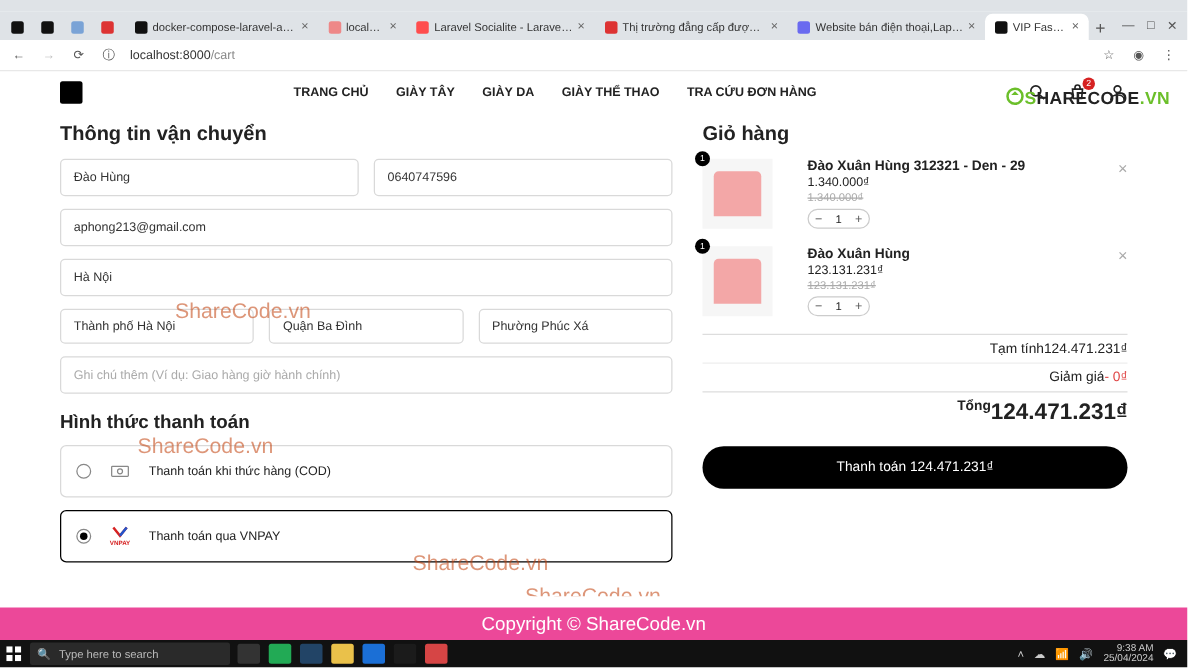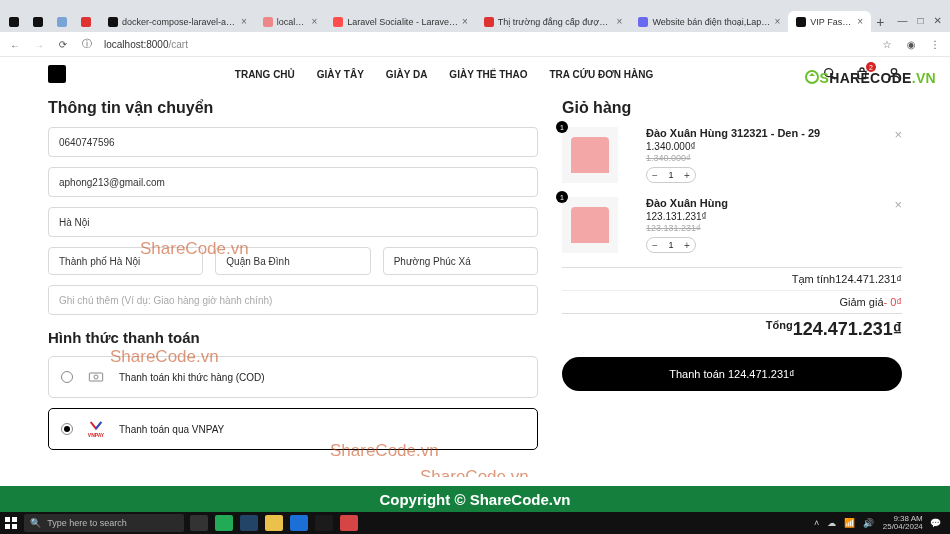--- a/index.html
+++ b/index.html
@@ -61,21 +61,21 @@
   .sumrow{display:flex;justify-content:flex-end;padding:5px 0;border-top:1px solid #eee}
   .sumrow.first{border-top:1px solid #ddd}
   .sumrow .r{text-align:right}
   .sumrow.total{font-weight:700;border-top:1px solid #ddd}
   .sumrow.total .r{font-size:18px}
   .neg{color:#e04545}
   .checkout-btn{margin-top:12px;background:#000;color:#fff;height:34px;border-radius:17px;display:flex;align-items:center;justify-content:center;font-size:11px;font-weight:500}
   .watermark{position:absolute;color:#c2410c;font-size:17px;pointer-events:none;opacity:.55;font-family:Liberation Sans, sans-serif}
   .share-logo{position:absolute;top:12px;right:14px;font-weight:800;font-size:14px;color:#222;letter-spacing:.3px;pointer-events:none}
   .share-logo .g{color:#6bbf2a}
-  .footer{position:absolute;bottom:22px;left:0;right:0;height:26px;background:#15803d;color:#fff;display:flex;align-items:center;justify-content:center;font-size:15px;font-weight:700}
+  .footer{position:absolute;bottom:22px;left:0;right:0;height:26px;background:#ec4899;color:#fff;display:flex;align-items:center;justify-content:center;font-size:15px;font-weight:400}
   .taskbar{position:absolute;bottom:0;left:0;right:0;height:22px;background:#111;color:#ddd;display:flex;align-items:center;font-size:9px}
   .taskbar .start{width:22px;height:22px;display:flex;align-items:center;justify-content:center}
   .taskbar .search{background:#2a2a2a;height:18px;width:160px;border-radius:2px;display:flex;align-items:center;padding:0 6px;gap:6px;color:#bbb;margin-left:2px}
   .taskbar .apps{display:flex;gap:7px;margin-left:6px}
   .taskbar .apps .a{width:18px;height:16px;background:#333;border-radius:2px}
   .taskbar .tray{margin-left:auto;display:flex;align-items:center;gap:8px;padding:0 8px;color:#ccc}
   .taskbar .clock{text-align:right;line-height:1;font-size:8px}
   svg{display:block}
 </style>
 </head>
@@ -191,20 +191,23 @@
     </div>
   </div>
 
   <div class="content">
 
     <div class="left">
       <h2>Thông tin vận chuyển</h2>
 
       <div class="row">
         <div class="field">
+            <span>Đào Hùng</span>
+          </div>
+        <div class="field">
             <span>0640747596</span>
           </div>
       </div>
       <div class="row">
         <div class="field">
             <span>aphong213@gmail.com</span>
           </div>
       </div>
       <div class="row">
         <div class="field">

